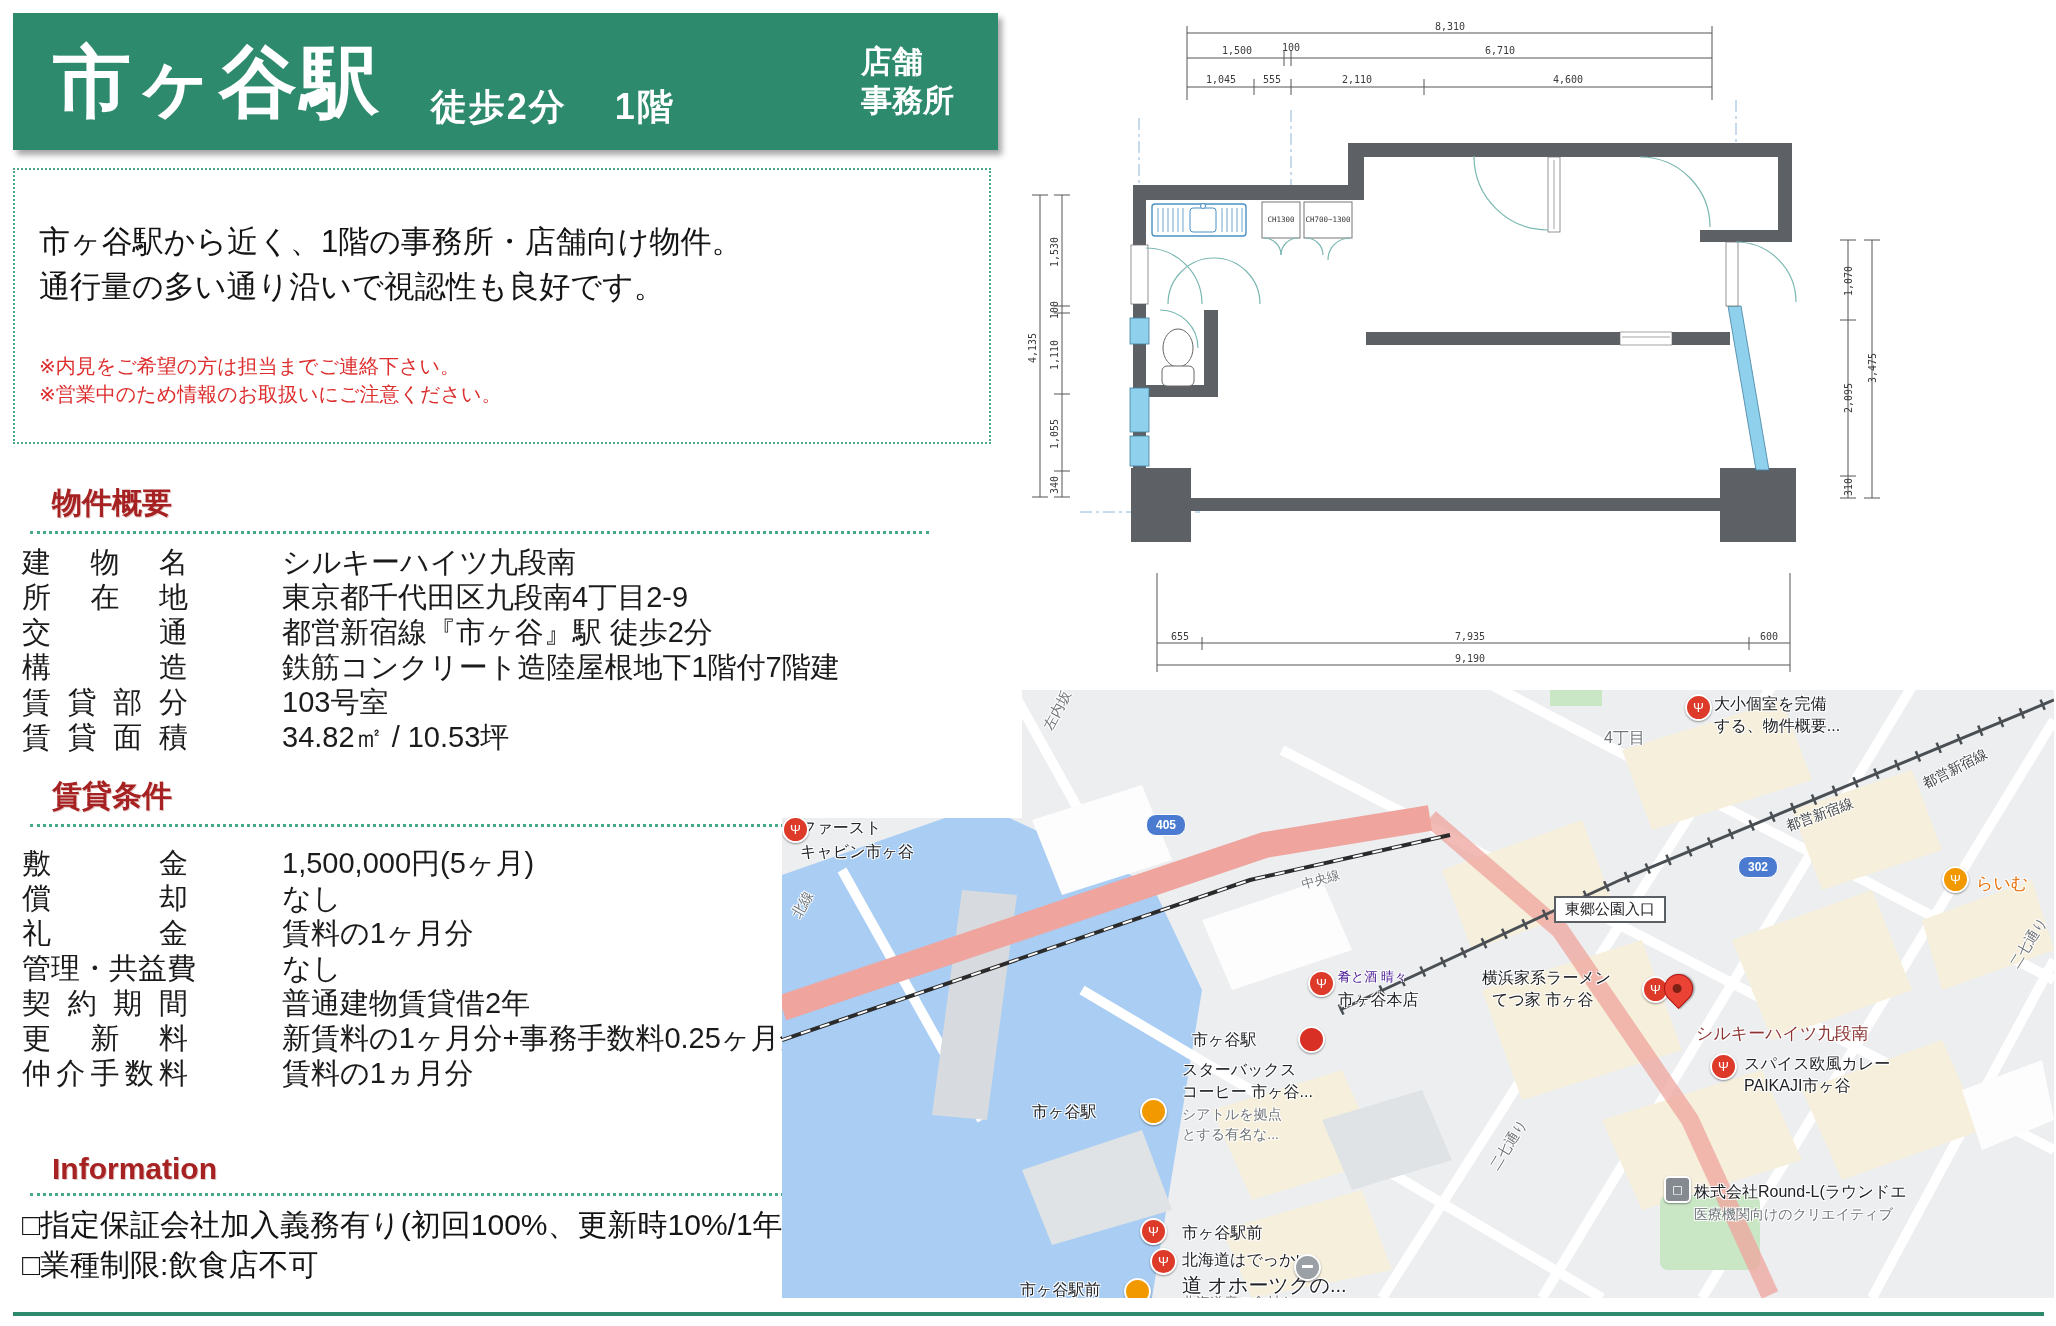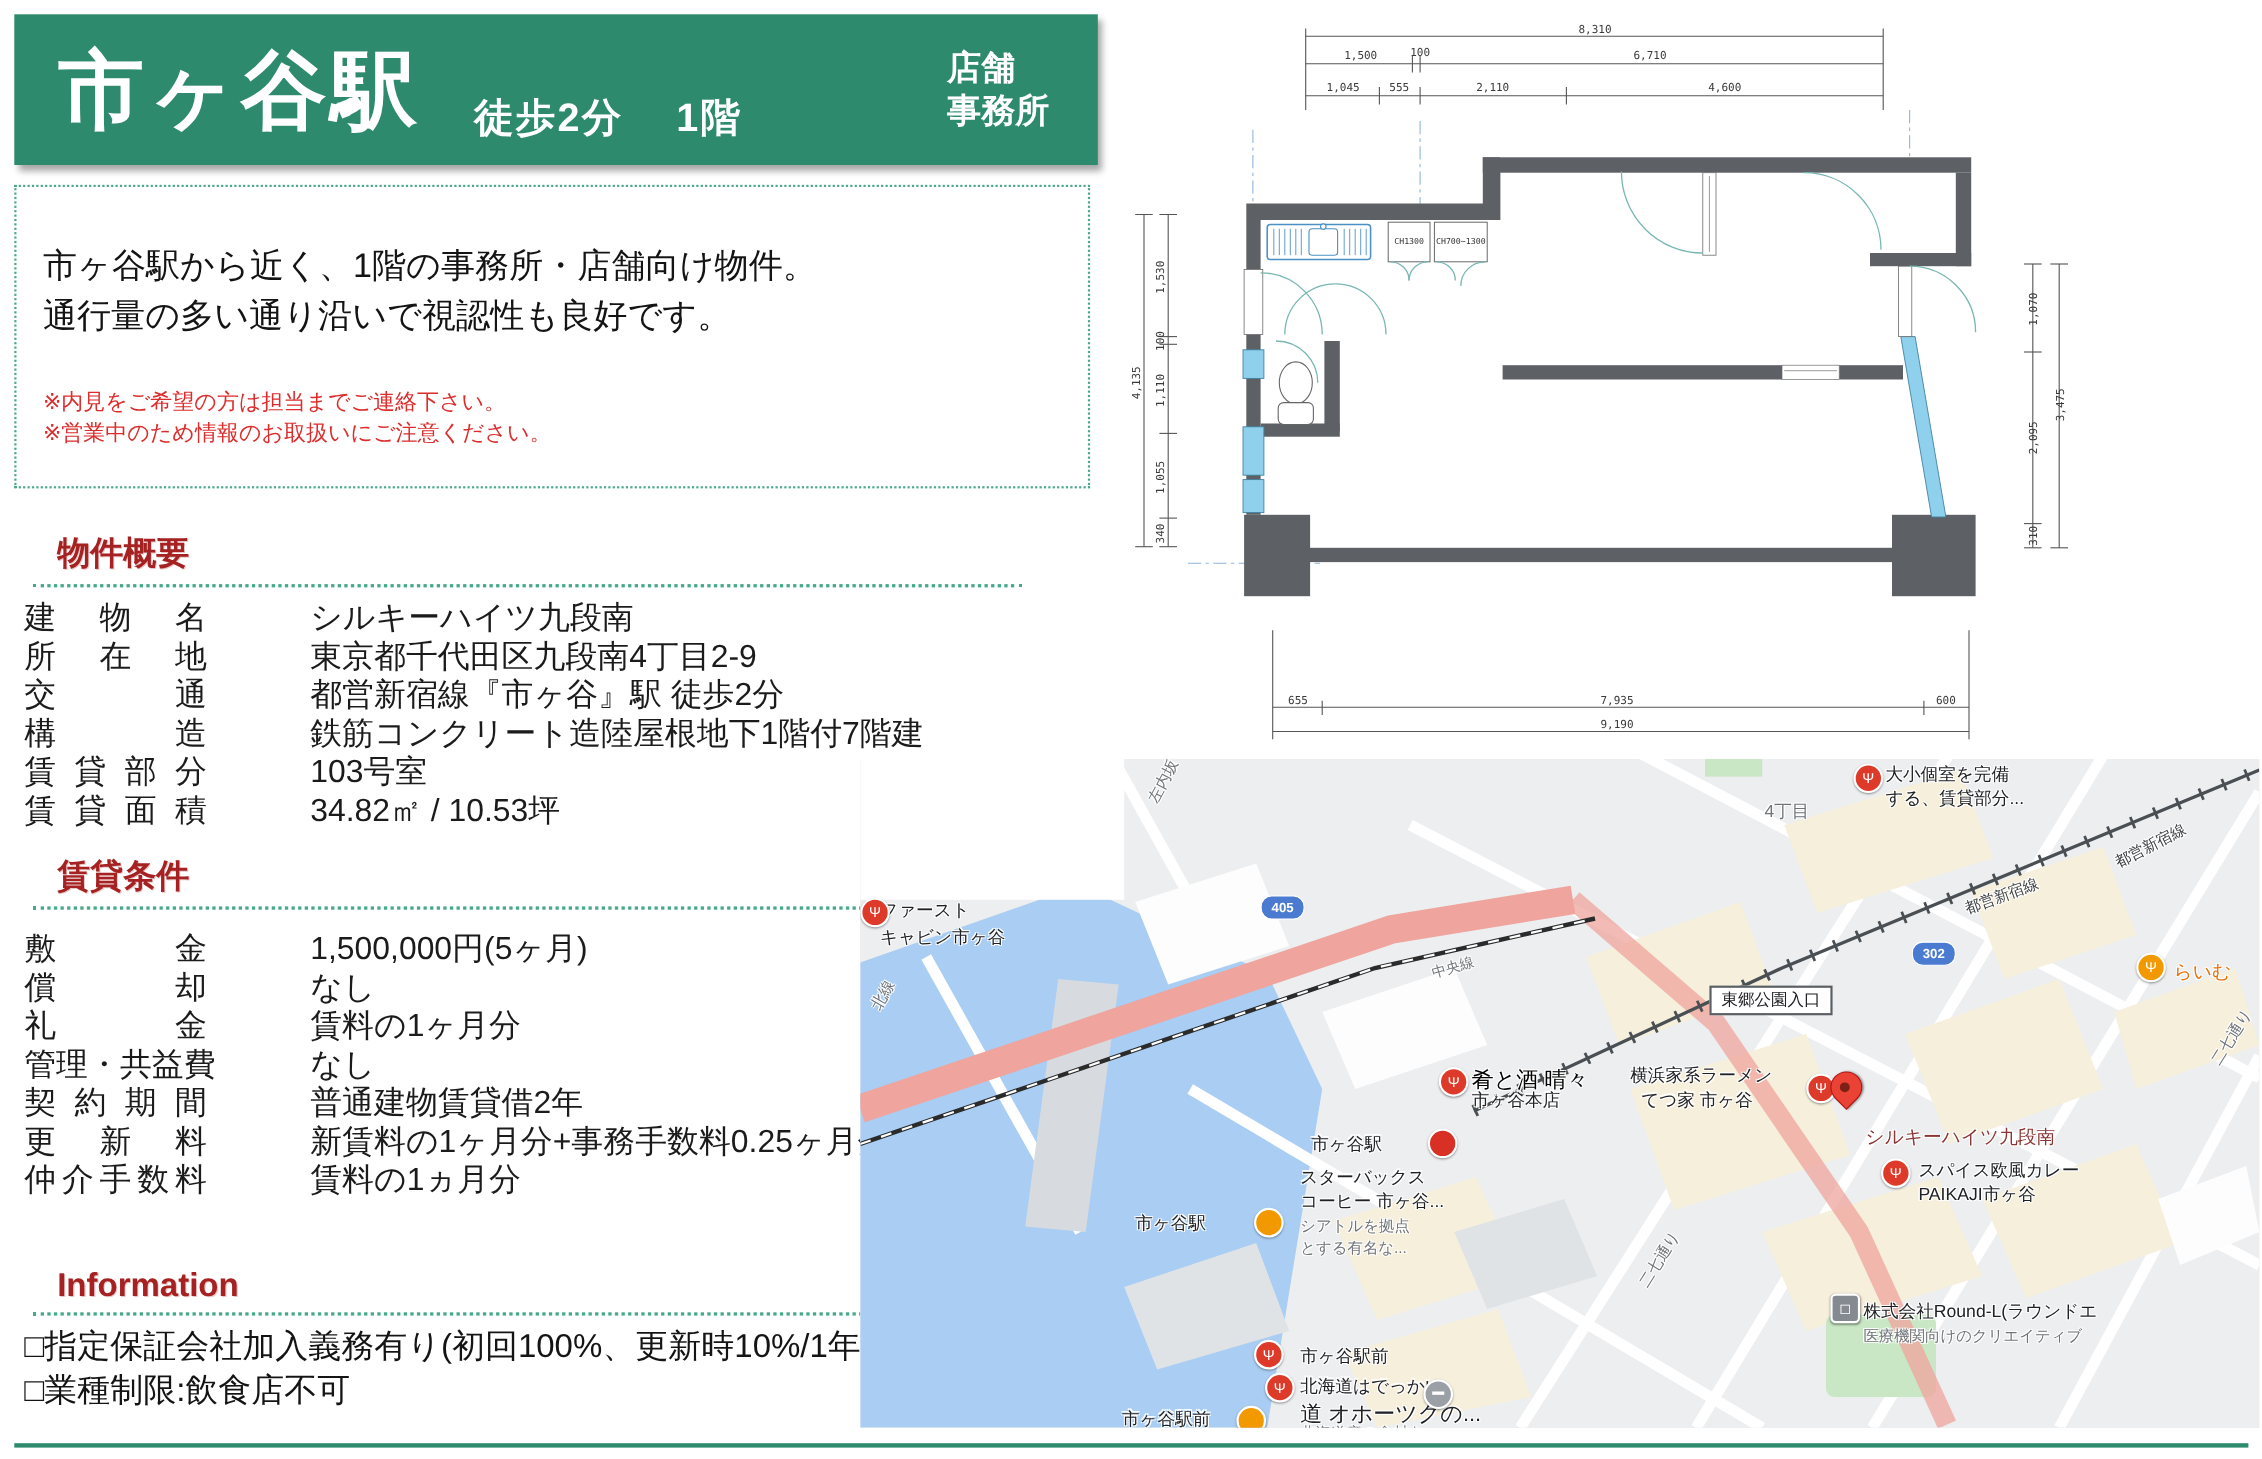--- a/index.html
+++ b/index.html
@@ -391,33 +391,33 @@
         <div class="map-label" style="left: 250px; top: 412px; font-size: 16px; color: rgb(32, 33, 36);">市ヶ谷駅</div>
         <div class="map-label" style="left: 400px; top: 370px; font-size: 16px; color: rgb(32, 33, 36);">スターバックス</div>
         <div class="map-label" style="left: 400px; top: 392px; font-size: 16px; color: rgb(32, 33, 36);">コーヒー 市ヶ谷...</div>
         <div class="map-label" style="left: 400px; top: 416px; font-size: 14px; color: rgb(112, 117, 122);">シアトルを拠点</div>
         <div class="map-label" style="left: 400px; top: 436px; font-size: 14px; color: rgb(112, 117, 122);">とする有名な...</div>
         <div class="map-label" style="left: 400px; top: 533px; font-size: 16px; color: rgb(32, 33, 36);">市ヶ谷駅前</div>
         <div class="map-label" style="left: 400px; top: 560px; font-size: 16px; color: rgb(32, 33, 36);">北海道はでっかい</div>
         <div class="map-label" style="left: 400px; top: 582px; font-size: 20px; color: rgb(32, 33, 36);">道 オホーツクの...</div>
         <div class="map-label" style="left: 400px; top: 604px; font-size: 14px; color: rgb(112, 117, 122);">北海道産の食材を</div>
         <div class="map-label" style="left: 238px; top: 590px; font-size: 16px; color: rgb(32, 33, 36);">市ヶ谷駅前</div>
-        <div class="map-label" style="left: 556px; top: 278px; font-size: 20px; color: #000000;">肴と酒 晴々</div>
+        <div class="map-label" style="left: 556px; top: 278px; font-size: 13px; color: #4c1d95;">肴と酒 晴々</div>
         <div class="map-label" style="left: 556px; top: 300px; font-size: 16px; color: rgb(32, 33, 36);">市ヶ谷本店</div>
         <div class="map-label" style="left: 700px; top: 278px; font-size: 16px; color: rgb(32, 33, 36);">横浜家系ラーメン</div>
         <div class="map-label" style="left: 710px; top: 300px; font-size: 16px; color: rgb(32, 33, 36);">てつ家 市ヶ谷</div>
         <div class="map-label" style="left: 914px; top: 332px; font-size: 17px; color: rgb(141, 53, 53);">シルキーハイツ九段南</div>
         <div class="map-label" style="left: 962px; top: 364px; font-size: 16px; color: rgb(32, 33, 36);">スパイス欧風カレー</div>
         <div class="map-label" style="left: 962px; top: 386px; font-size: 16px; color: rgb(32, 33, 36);">PAIKAJI市ヶ谷</div>
         <div class="map-label" style="left: 912px; top: 492px; font-size: 16px; color: rgb(32, 33, 36);">株式会社Round-L(ラウンドエ</div>
         <div class="map-label" style="left: 912px; top: 516px; font-size: 14px; color: rgb(112, 117, 122);">医療機関向けのクリエイティブ</div>
         <div class="map-label boxed" style="left: 772px; top: 206px; font-size: 15px; color: rgb(32, 33, 36);">東郷公園入口</div>
         <div class="map-label" style="left: 822px; top: 38px; font-size: 16px; color: rgb(112, 117, 122);">4丁目</div>
         <div class="map-label" style="left: 932px; top: 4px; font-size: 16px; color: rgb(32, 33, 36);">大小個室を完備</div>
-        <div class="map-label" style="left: 932px; top: 26px; font-size: 16px; color: rgb(32, 33, 36);">する、賃貸部分...</div>
+        <div class="map-label" style="left: 932px; top: 26px; font-size: 16px; color: rgb(32, 33, 36);">する、物件概要...</div>
         <div class="map-label" style="left: 1005px; top: 128px; font-size: 14px; color: rgb(60, 64, 67); transform: rotate(-20deg); transform-origin: left center;">都営新宿線</div>
         <div class="map-label" style="left: 1142px; top: 86px; font-size: 14px; color: rgb(60, 64, 67); transform: rotate(-27deg); transform-origin: left center;">都営新宿線</div>
         <div class="map-label" style="left: 1194px; top: 182px; font-size: 17px; color: rgb(232, 113, 10);">らいむ</div>
         <div class="map-label" style="left: 1232px; top: 268px; font-size: 14px; color: rgb(112, 117, 122); transform: rotate(-58deg); transform-origin: left center;">二七通り</div>
         <div class="map-label" style="left: 712px; top: 470px; font-size: 14px; color: rgb(112, 117, 122); transform: rotate(-58deg); transform-origin: left center;">二七通り</div>
         <div class="poi red" style="left: 0px; top: 126px;">Ψ</div>
         <div class="poi red" style="left: 526px; top: 280px;">Ψ</div>
         <div class="poi red" style="left: 860px; top: 286px;">Ψ</div>
         <div class="poi red" style="left: 928px; top: 363px;">Ψ</div>
         <div class="poi red" style="left: 903px; top: 4px;">Ψ</div>

